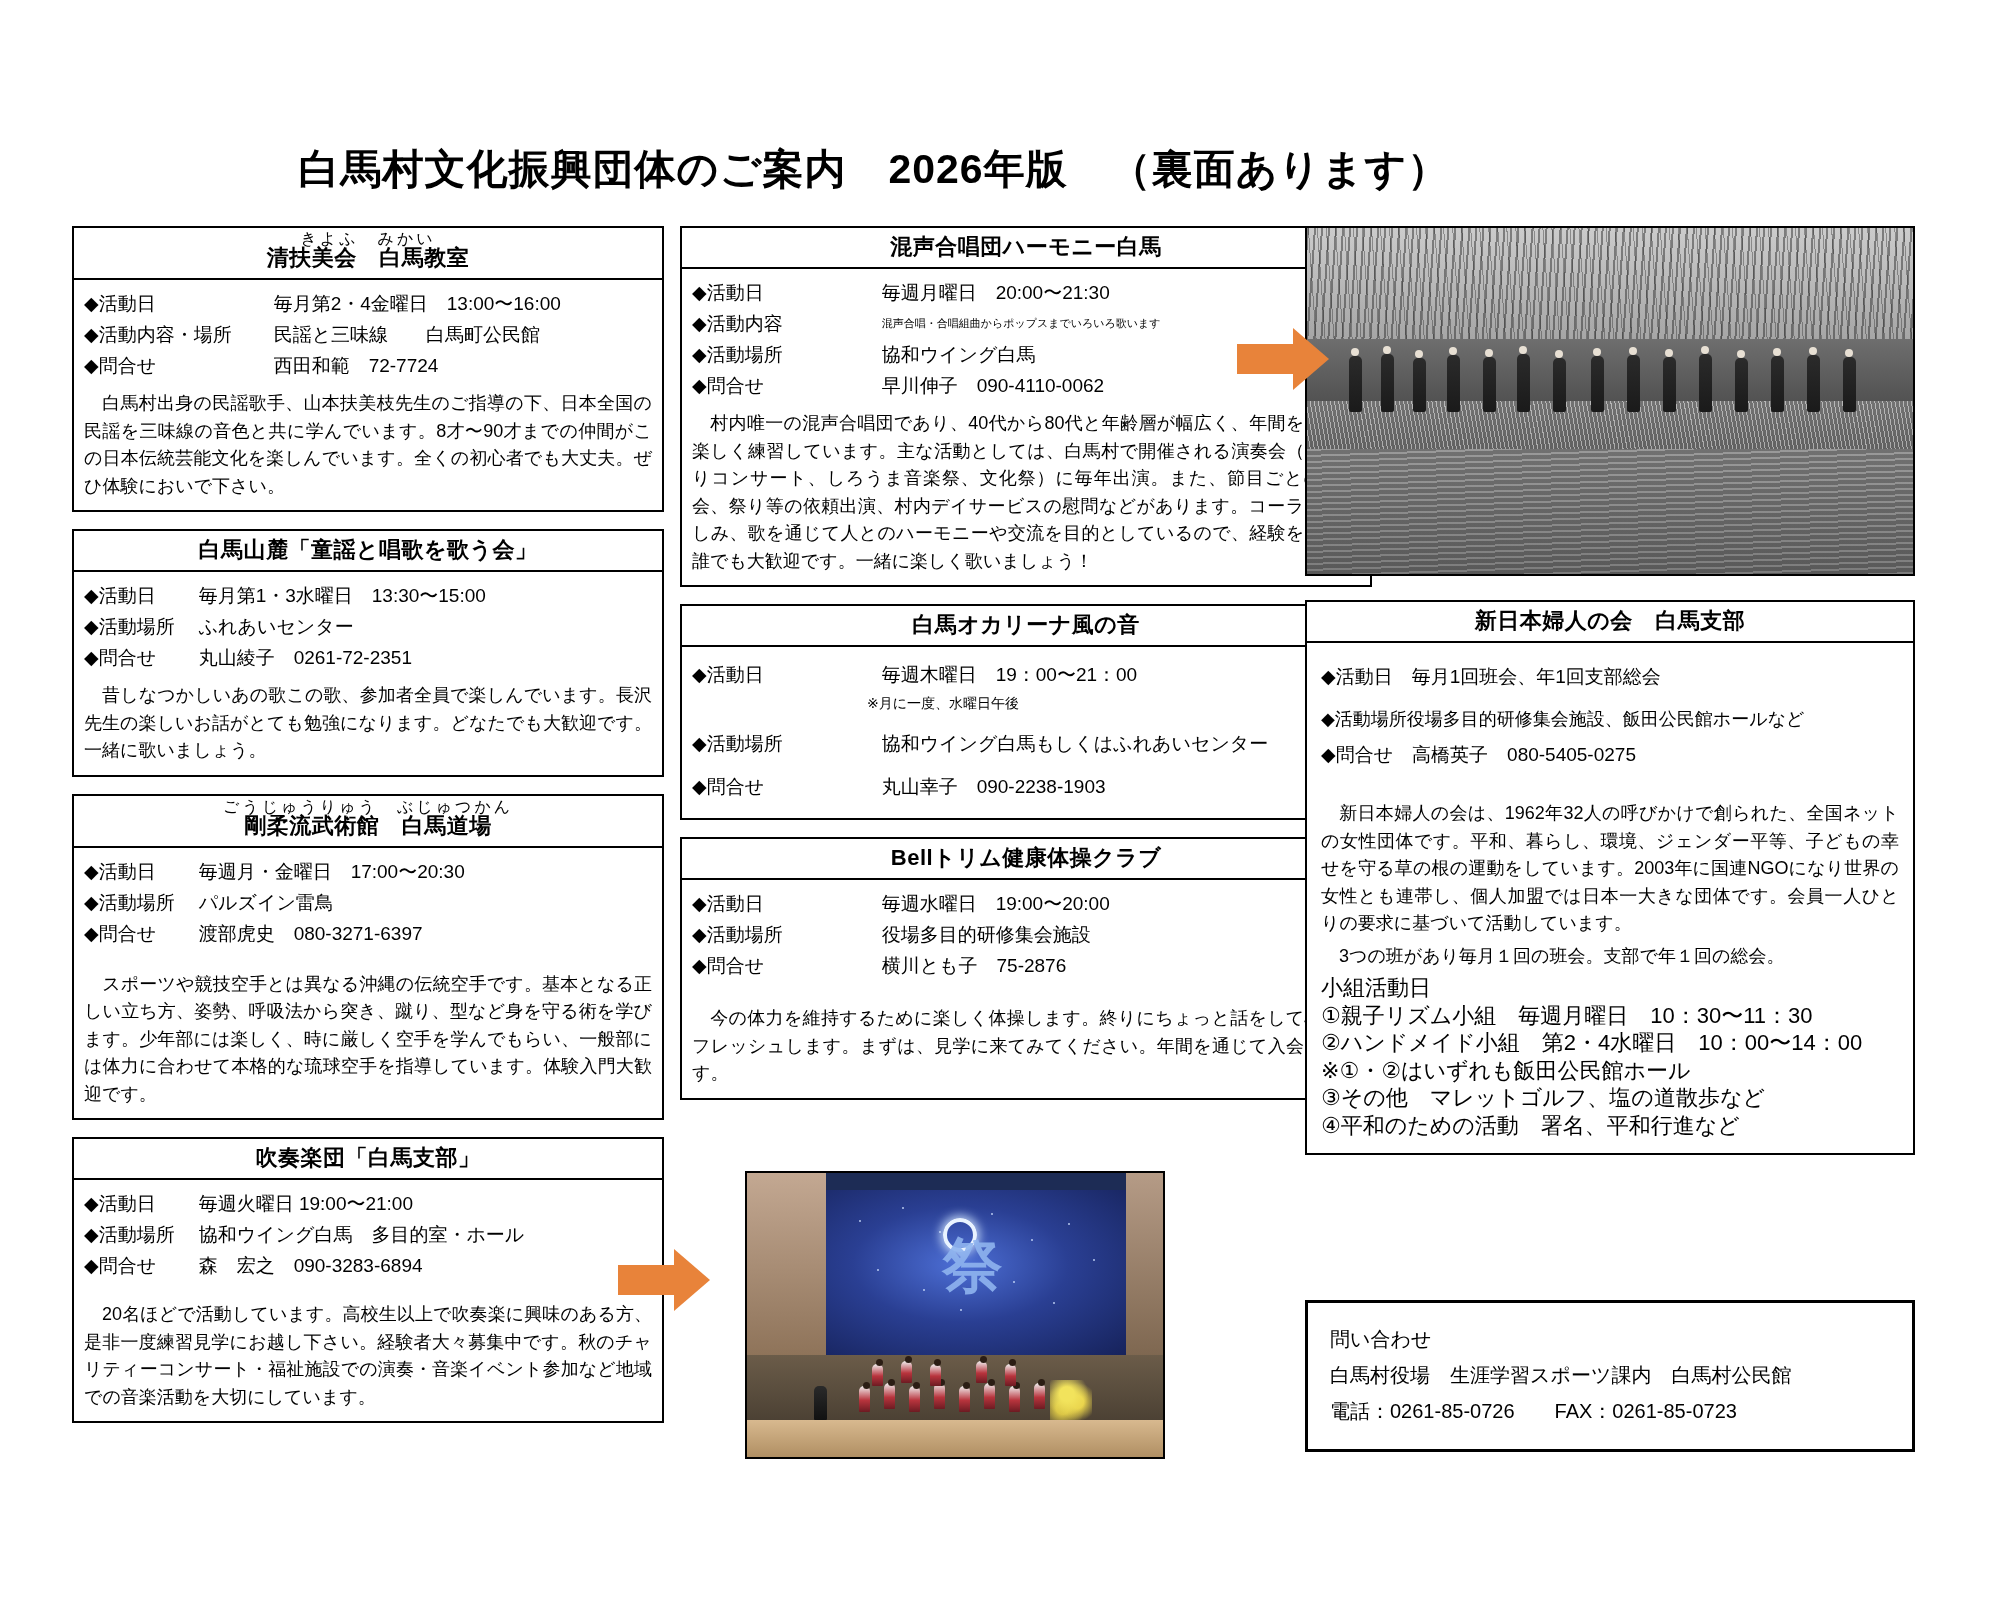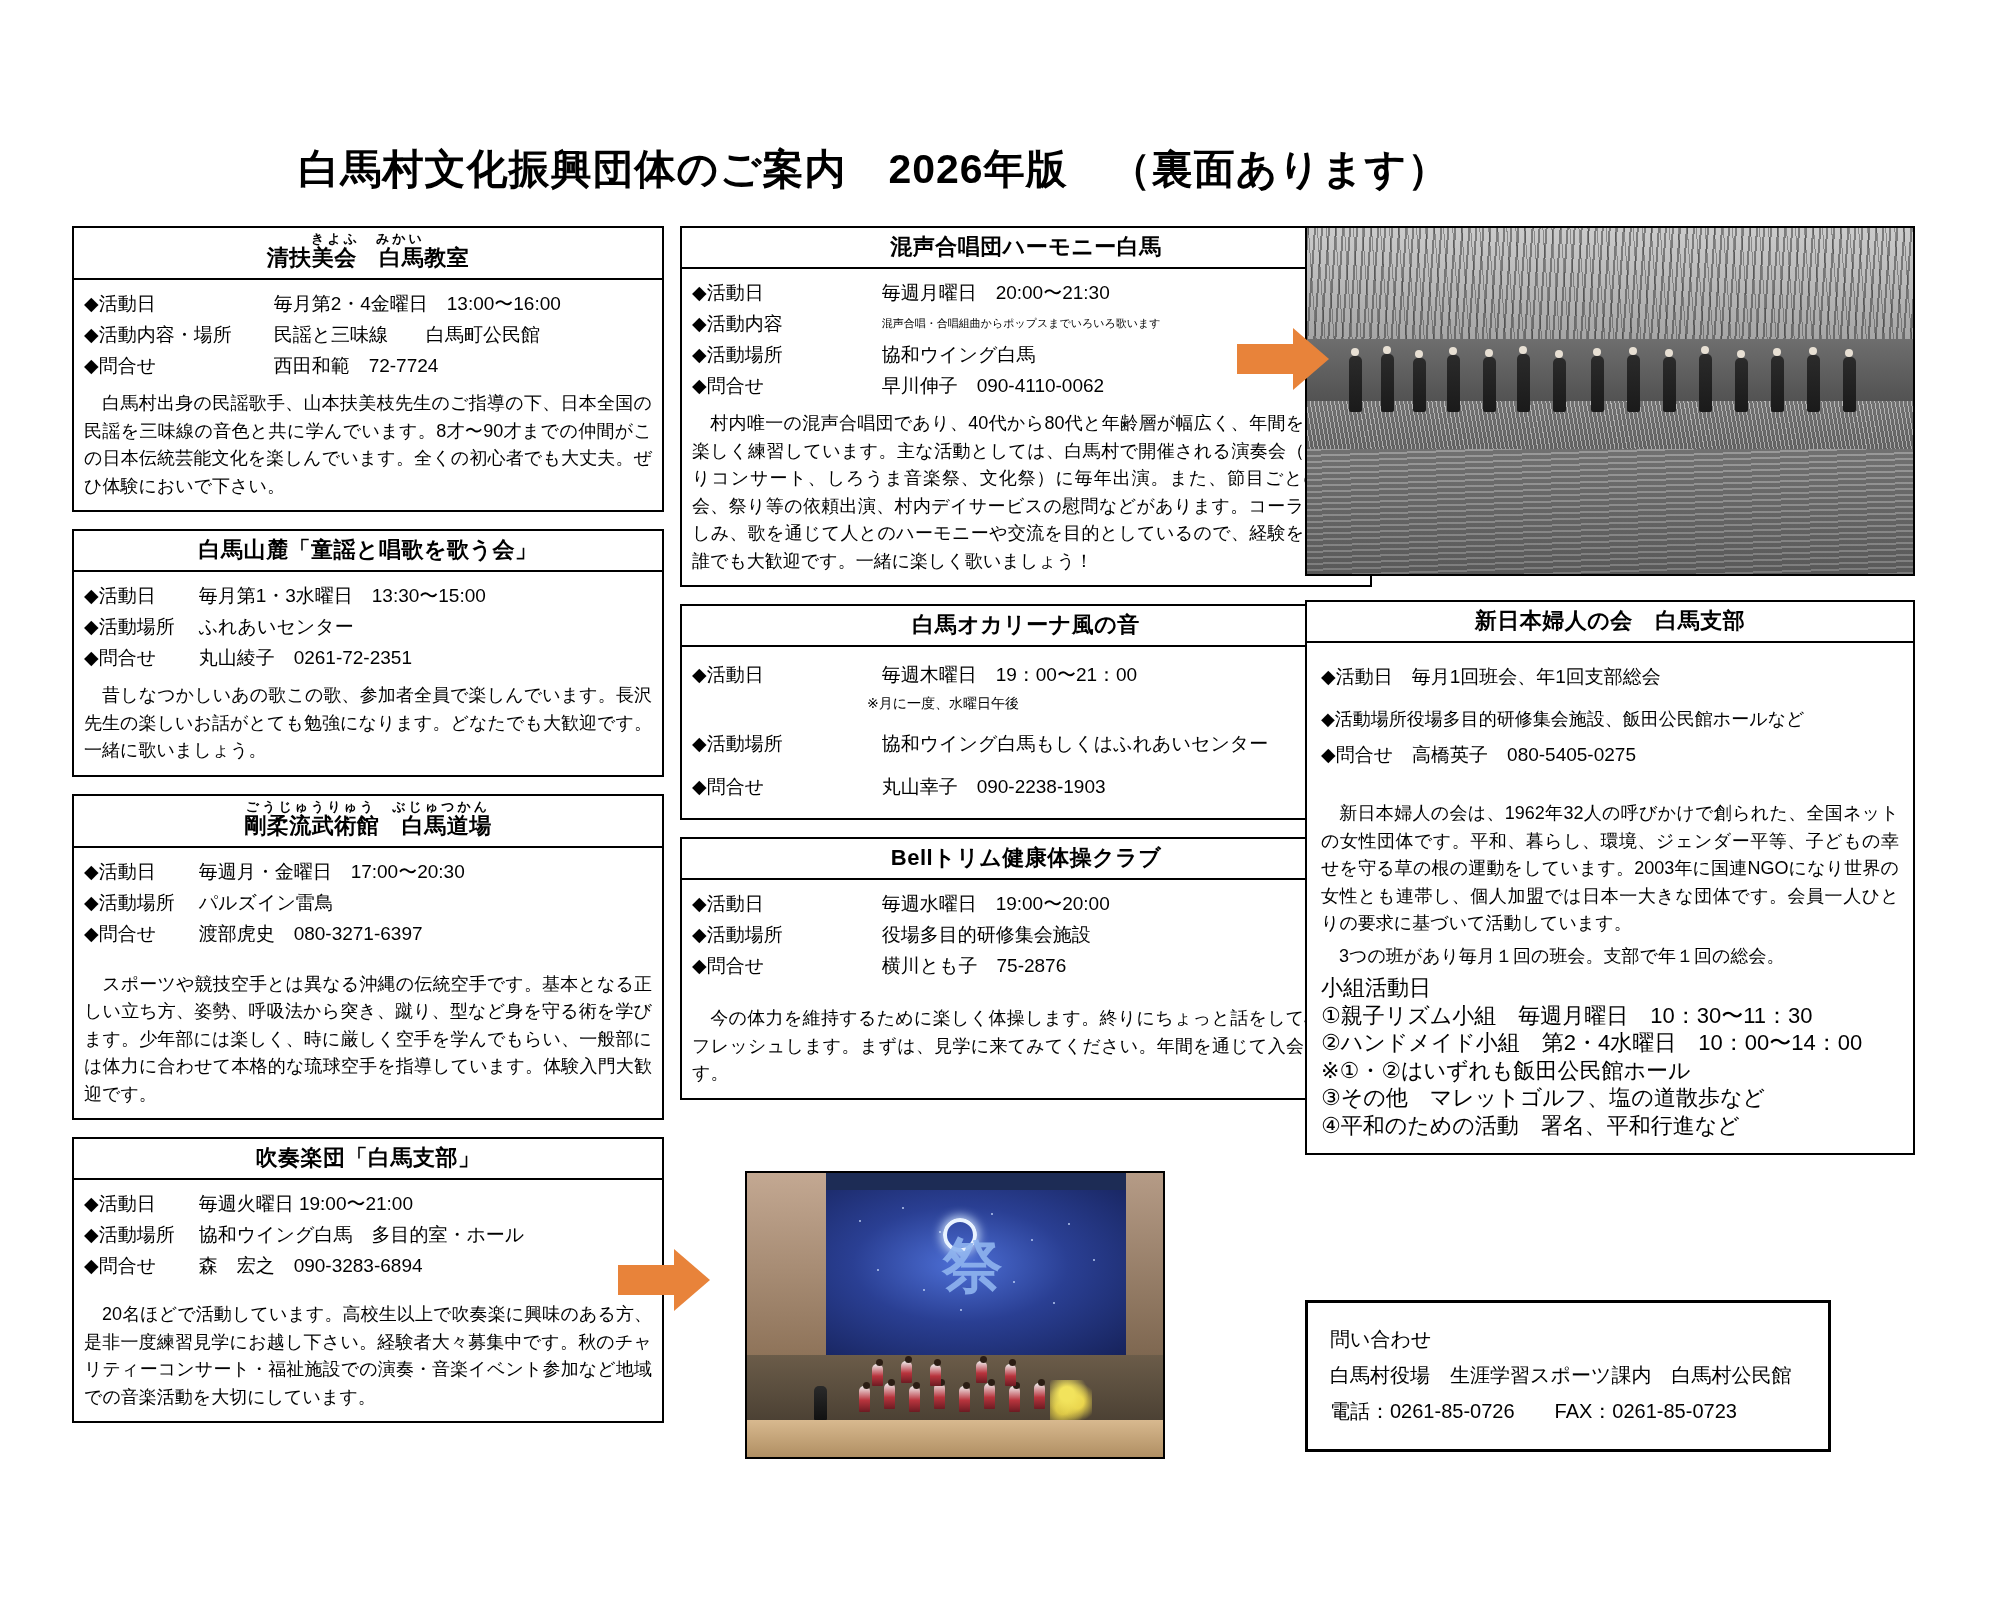--- a/index.html
+++ b/index.html
@@ -34,25 +34,25 @@
     margin-bottom:17px;
   }
   .card-head{
     border-bottom:2px solid #000;
     text-align:center;
     padding:5px 4px 7px 4px;
     position:relative;
   }
   .card-head .ruby{
     display:block;
-    font-size:13px;
+    font-size:16px;
     line-height:12px;
     letter-spacing:3px;
     margin-bottom:-1px;
-    font-weight:bold;
+    font-weight:normal;
   }
   .card-head .htxt{
     display:block;
     font-size:22px;line-height:27px;
     font-weight:bold;
     letter-spacing:.5px;
     white-space:pre;
   }
   .card-body{padding:8px 10px 10px 10px;}
 
@@ -157,21 +157,21 @@
     position:absolute;left:56px;top:0;width:0;height:0;
     border-top:31px solid transparent;
     border-bottom:31px solid transparent;
     border-left:36px solid #e8833a;
   }
   .arrow-choir{left:1237px;top:328px;width:94px;height:62px;}
   .arrow-band{left:618px;top:1249px;width:94px;height:62px;}
 
   
   .contact{
-    position:absolute;left:1305px;top:1300px;width:526px;
+    position:absolute;left:1305px;top:1300px;width:610px;
     border:3px solid #000;box-sizing:border-box;
     padding:18px 22px 20px 22px;
   }
   .contact .ln{font-size:20px;line-height:36px;white-space:pre;}
 </style>
 </head>
 <body>
 
 <div class="page">
 

